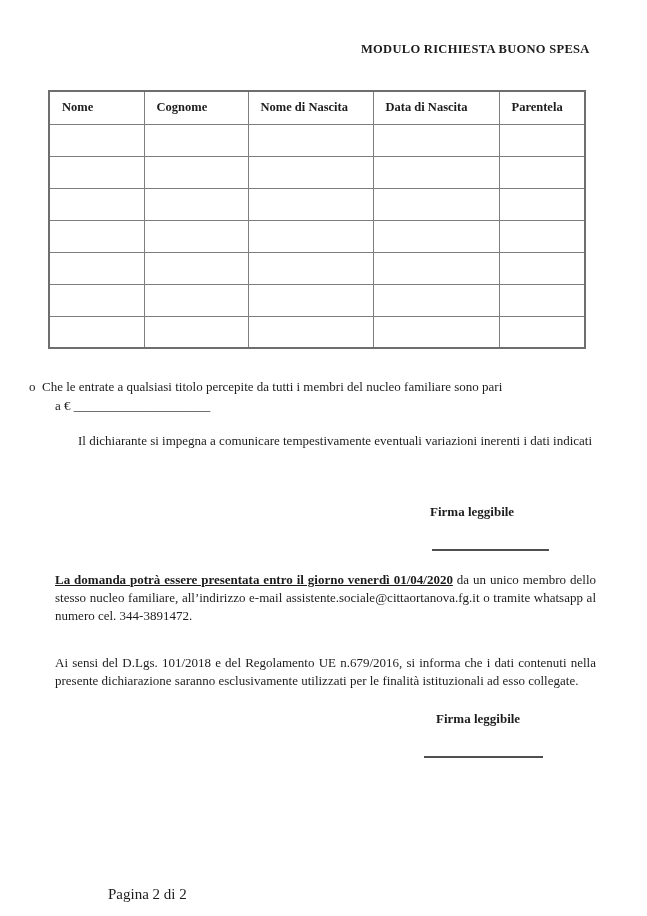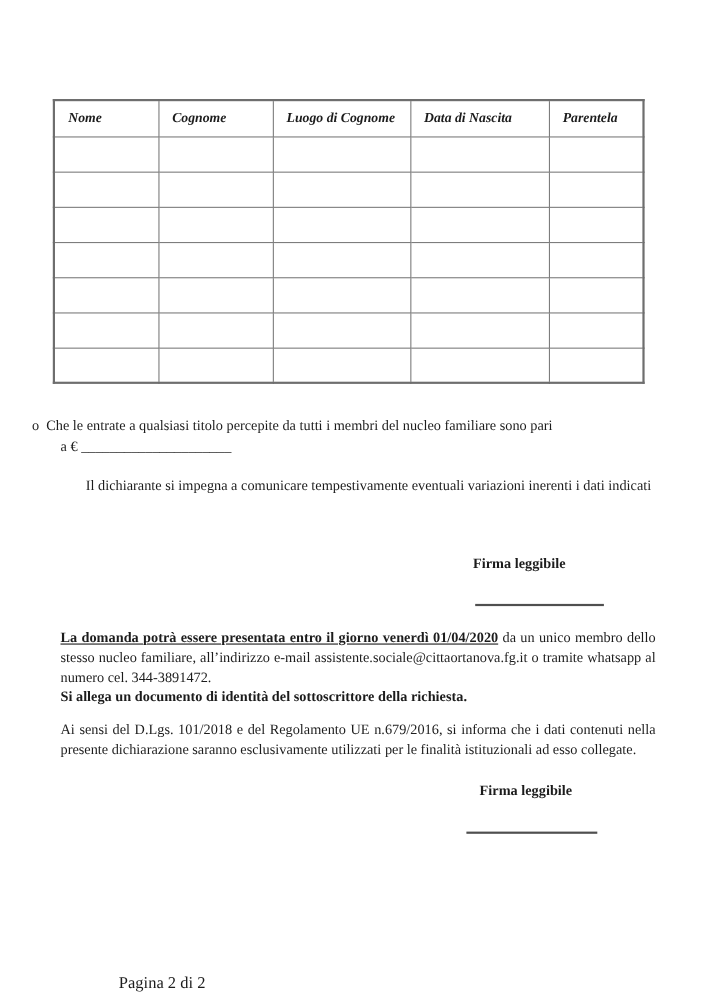--- a/index.html
+++ b/index.html
@@ -28,21 +28,21 @@
     border-collapse:collapse;table-layout:fixed;
     border:2px solid var(--table-outer);
   }
   table.family-table th,table.family-table td{
     border:1px solid var(--table-border);
     font-size:12.5px;font-weight:bold;
     text-align:left;vertical-align:middle;
     padding:0 0 0 12px;
     overflow:hidden;white-space:nowrap;
   }
-  table.family-table th{height:33px;font-style:italic;}
+  table.family-table th{height:33px;}
   table.family-table td{height:32px;}
   .para{position:absolute;font-size:13px;line-height:18.5px;}
   .bullet-block{left:29px;top:378px;width:560px;}
   .bullet-line{white-space:nowrap;}
   .bullet-glyph{display:inline-block;width:13px;}
   .income-line2{padding-left:26px;white-space:nowrap;}
   .commitment{left:55px;top:432px;width:560px;white-space:nowrap;text-align:center;}
   .date-place{left:53px;top:467px;font-weight:bold;white-space:nowrap;}
   .firma-label{position:absolute;font-size:13px;font-weight:bold;white-space:nowrap;}
   .firma-1{left:430px;top:504px;}
@@ -54,27 +54,28 @@
   .bold-underline{font-weight:bold;text-decoration:underline;}
   .attachment-note{font-weight:bold;text-align:left;}
   .privacy{left:55px;top:654px;width:541px;line-height:17.8px;text-align:justify;}
   .page-footer{position:absolute;left:108px;top:886px;font-size:15px;white-space:nowrap;}
 </style>
 </head>
 <body>
 
 <div class="page">
 
+  <div class="doc-title">MODULO RICHIESTA BUONO SPESA</div>
 
   <table class="family-table">
     <thead>
       <tr>
           <th style="width: 95px;">Nome</th>
           <th style="width: 104px;">Cognome</th>
-          <th style="width: 125px;">Luogo di Cognome</th>
+          <th style="width: 125px;">Nome di Nascita</th>
           <th style="width: 126px;">Data di Nascita</th>
           <th style="width: 86px;">Parentela</th>
         </tr>
     </thead>
     <tbody>
         <tr>
           <td></td>
           <td></td>
           <td></td>
           <td></td>
@@ -131,21 +132,20 @@
   </div>
 
   <div class="para commitment">Il dichiarante si impegna a comunicare tempestivamente eventuali variazioni inerenti i dati indicati</div>
 
 
   <div class="firma-label firma-1">Firma leggibile</div>
   <div class="sig-line sig-line-1"></div>
 
   <div class="para submission">
     <div><span class="bold-underline">La domanda potrà essere presentata entro il giorno venerdì 01/04/2020</span><span> da un unico membro dello stesso nucleo familiare, all’indirizzo e-mail assistente.sociale@cittaortanova.fg.it o tramite whatsapp al numero cel. 344-3891472.</span></div>
-    <div class="attachment-note">Si allega un documento di identità del sottoscrittore della richiesta.</div>
   </div>
 
   <div class="para privacy">Ai sensi del D.Lgs. 101/2018 e del Regolamento UE n.679/2016, si informa che i dati contenuti nella presente dichiarazione saranno esclusivamente utilizzati per le finalità istituzionali ad esso collegate.</div>
 
   <div class="firma-label firma-2">Firma leggibile</div>
   <div class="sig-line sig-line-2"></div>
 
   <div class="page-footer">Pagina 2 di 2</div>
 
 </div>

